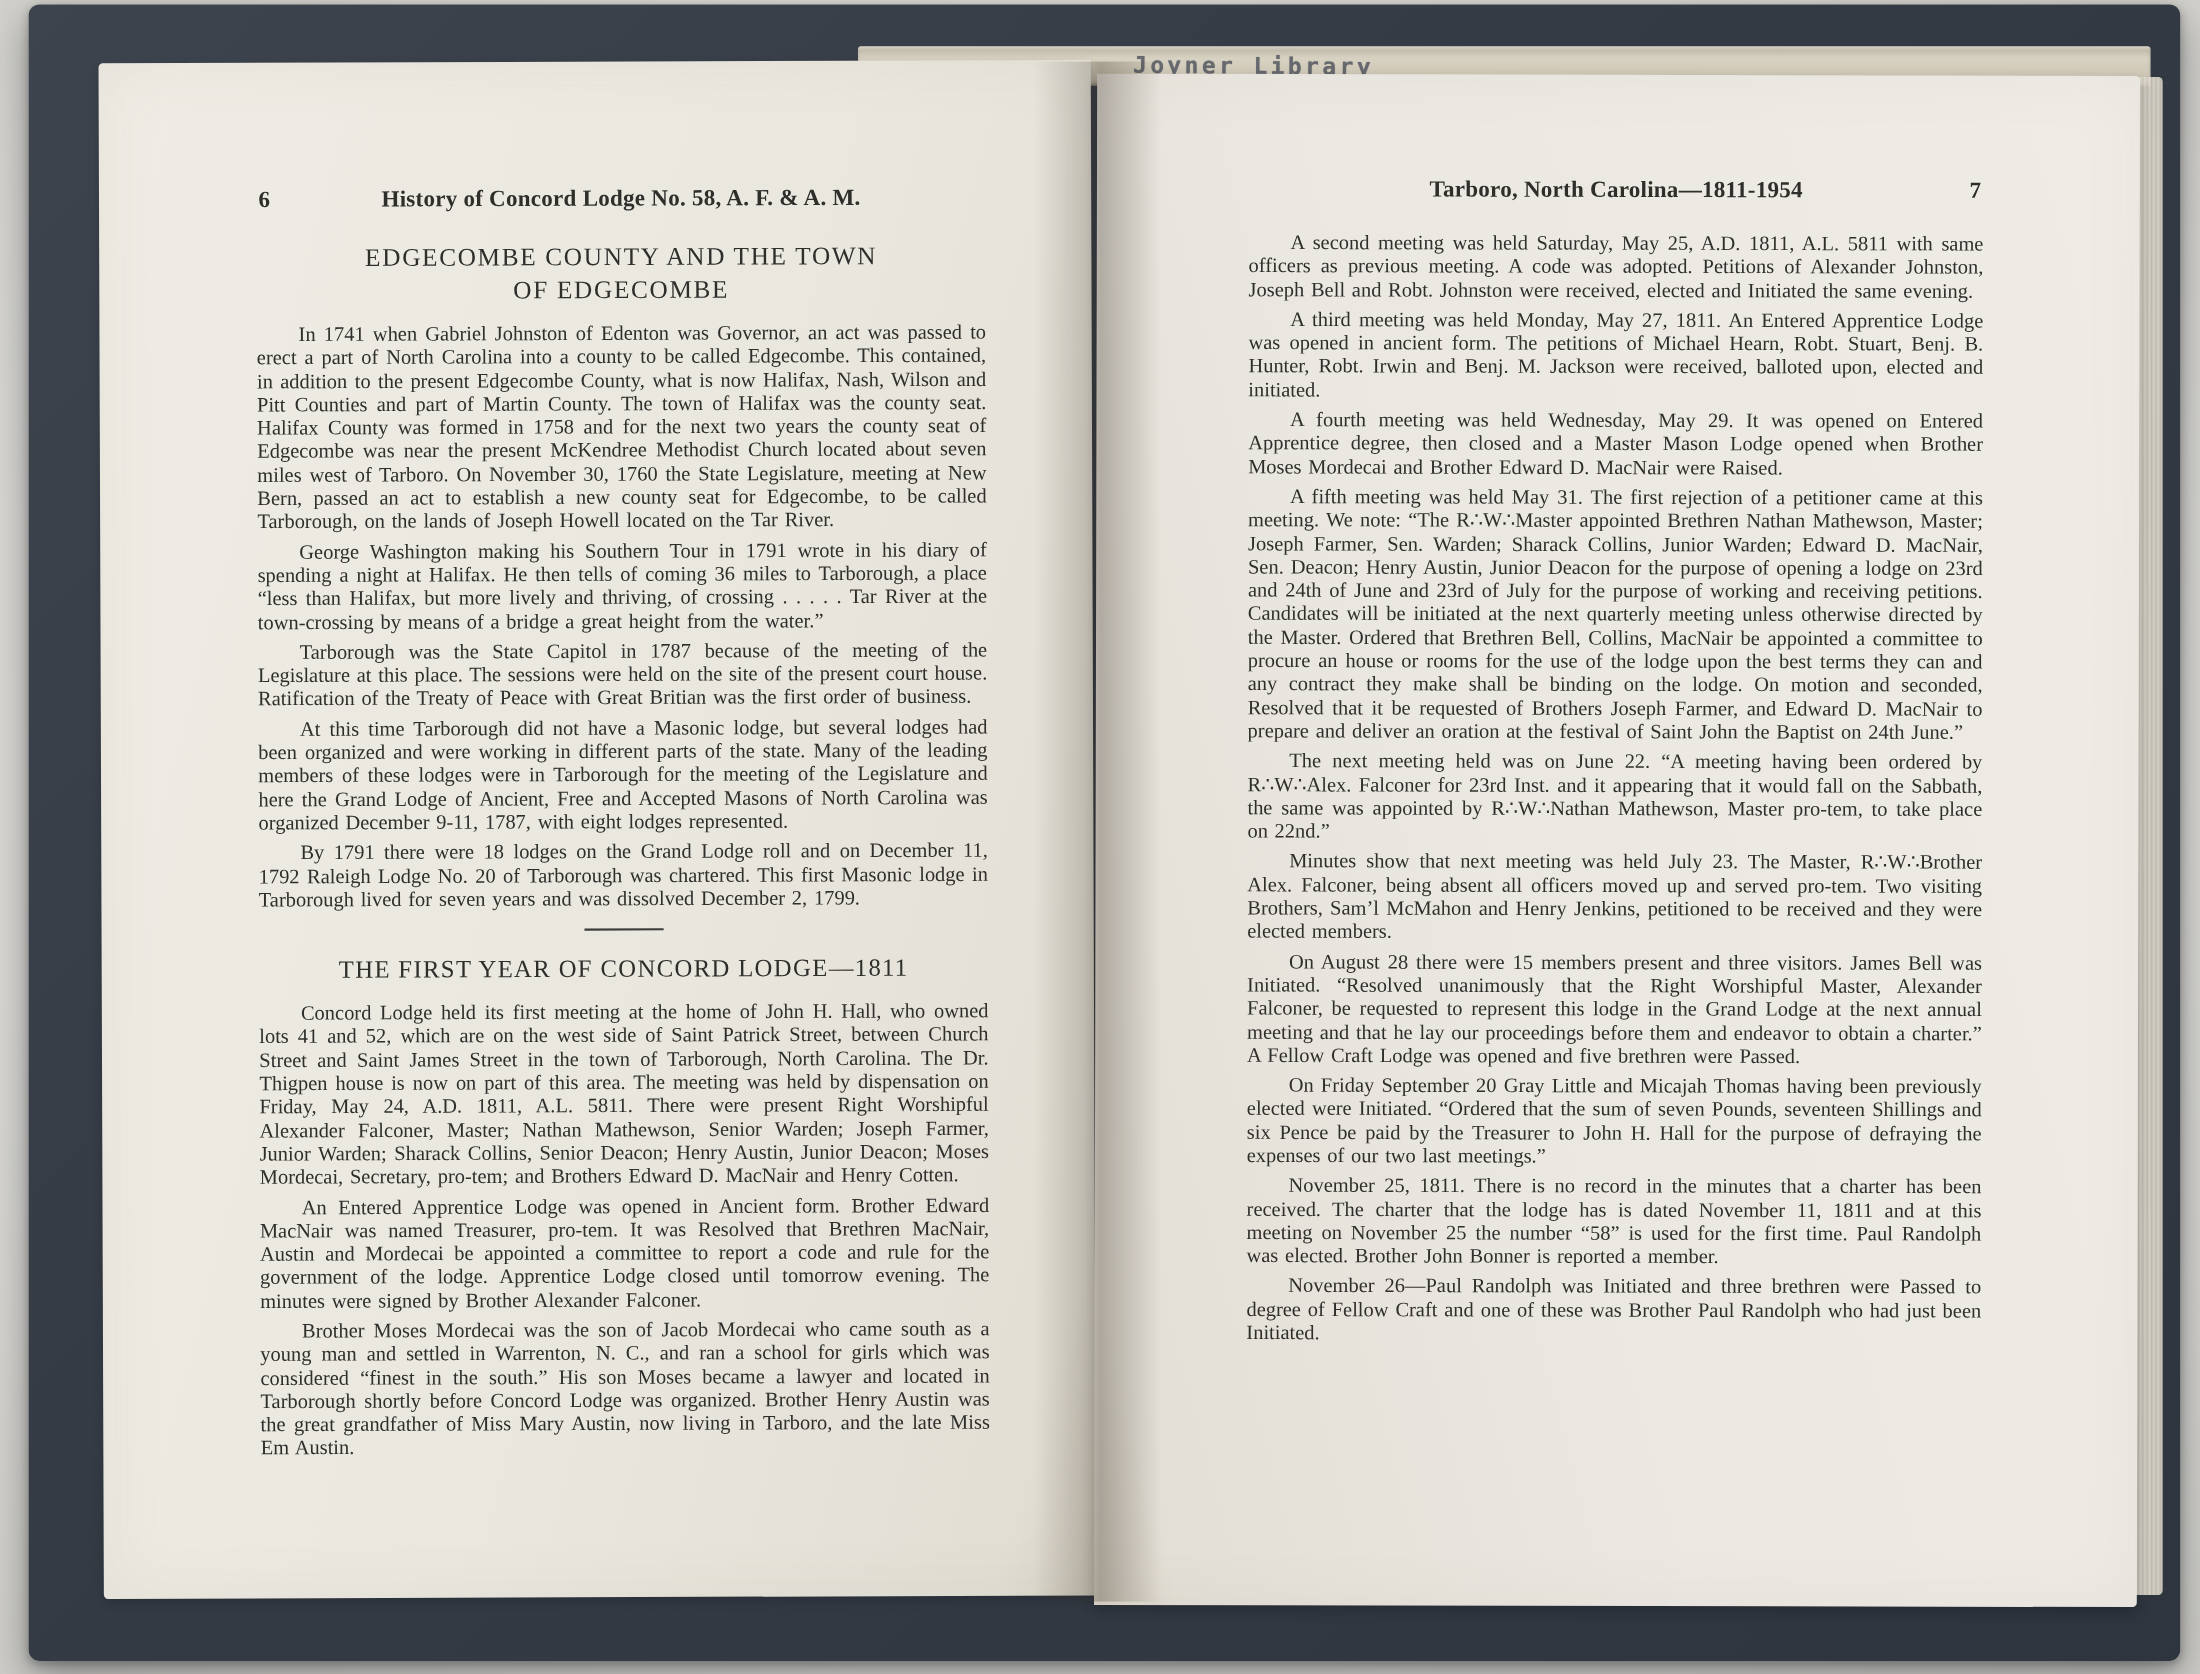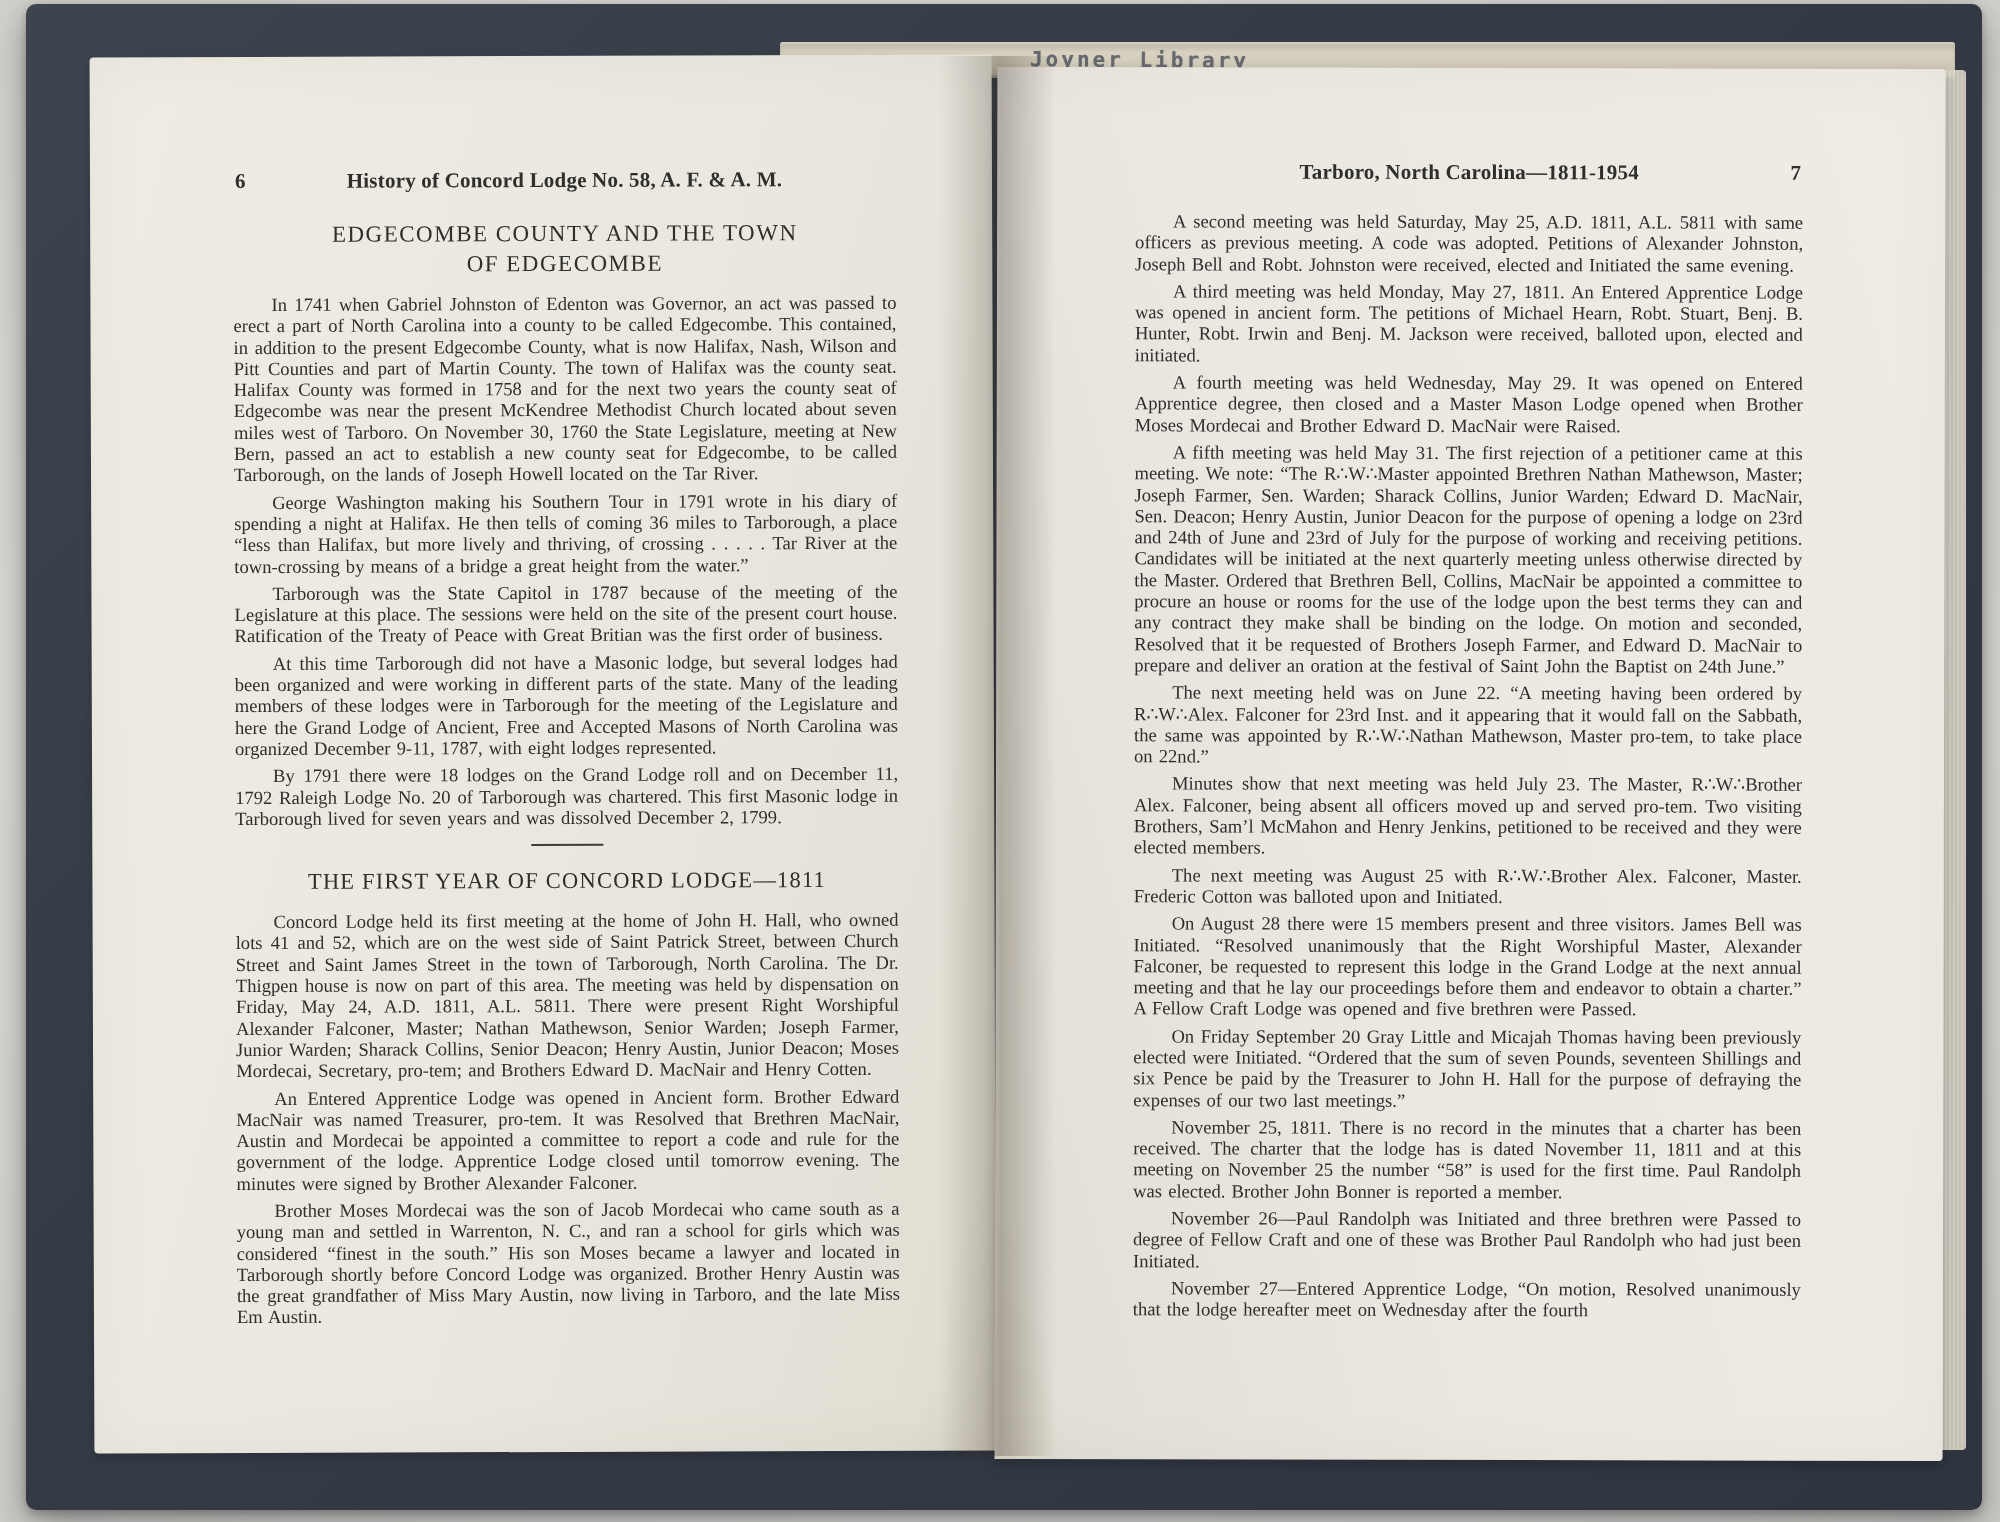--- a/index.html
+++ b/index.html
@@ -134,25 +134,23 @@
         <span class="pagenum pagenum-right">7</span>
       </div>
 
       <div class="bodytext">
         <p>A second meeting was held Saturday, May 25, A.D. 1811, A.L. 5811 with same officers as previous meeting. A code was adopted. Petitions of Alexander Johnston, Joseph Bell and Robt. Johnston were received, elected and Initiated the same evening.</p>
         <p>A third meeting was held Monday, May 27, 1811. An Entered Apprentice Lodge was opened in ancient form. The petitions of Michael Hearn, Robt. Stuart, Benj. B. Hunter, Robt. Irwin and Benj. M. Jackson were received, balloted upon, elected and initiated.</p>
         <p>A fourth meeting was held Wednesday, May 29. It was opened on Entered Apprentice degree, then closed and a Master Mason Lodge opened when Brother Moses Mordecai and Brother Edward D. MacNair were Raised.</p>
         <p>A fifth meeting was held May 31. The first rejection of a petitioner came at this meeting. We note: “The R∴W∴Master appointed Brethren Nathan Mathewson, Master; Joseph Farmer, Sen. Warden; Sharack Collins, Junior Warden; Edward D. MacNair, Sen. Deacon; Henry Austin, Junior Deacon for the purpose of opening a lodge on 23rd and 24th of June and 23rd of July for the purpose of working and receiving petitions. Candidates will be initiated at the next quarterly meeting unless otherwise directed by the Master. Ordered that Brethren Bell, Collins, MacNair be appointed a committee to procure an house or rooms for the use of the lodge upon the best terms they can and any contract they make shall be binding on the lodge. On motion and seconded, Resolved that it be requested of Brothers Joseph Farmer, and Edward D. MacNair to prepare and deliver an oration at the festival of Saint John the Baptist on 24th June.”</p>
         <p>The next meeting held was on June 22. “A meeting having been ordered by R∴W∴Alex. Falconer for 23rd Inst. and it appearing that it would fall on the Sabbath, the same was appointed by R∴W∴Nathan Mathewson, Master pro-tem, to take place on 22nd.”</p>
         <p>Minutes show that next meeting was held July 23. The Master, R∴W∴Brother Alex. Falconer, being absent all officers moved up and served pro-tem. Two visiting Brothers, Sam’l McMahon and Henry Jenkins, petitioned to be received and they were elected members.</p>
-        <p>The next meeting was August 25 with R∴W∴Brother Alex. Falconer, Master. Frederic Cotton was balloted upon and Initiated.</p>
         <p>On August 28 there were 15 members present and three visitors. James Bell was Initiated. “Resolved unanimously that the Right Worshipful Master, Alexander Falconer, be requested to represent this lodge in the Grand Lodge at the next annual meeting and that he lay our proceedings before them and endeavor to obtain a charter.” A Fellow Craft Lodge was opened and five brethren were Passed.</p>
         <p>On Friday September 20 Gray Little and Micajah Thomas having been previously elected were Initiated. “Ordered that the sum of seven Pounds, seventeen Shillings and six Pence be paid by the Treasurer to John H. Hall for the purpose of defraying the expenses of our two last meetings.”</p>
         <p>November 25, 1811. There is no record in the minutes that a charter has been received. The charter that the lodge has is dated November 11, 1811 and at this meeting on November 25 the number “58” is used for the first time. Paul Randolph was elected. Brother John Bonner is reported a member.</p>
         <p>November 26—Paul Randolph was Initiated and three brethren were Passed to degree of Fellow Craft and one of these was Brother Paul Randolph who had just been Initiated.</p>
-        <p>November 27—Entered Apprentice Lodge, “On motion, Resolved unanimously that the lodge hereafter meet on Wednesday after the fourth</p>
       </div>
     </div>
   </div>
 
   <div class="gutter"></div>
 
 </div>
 
 </body></html>

